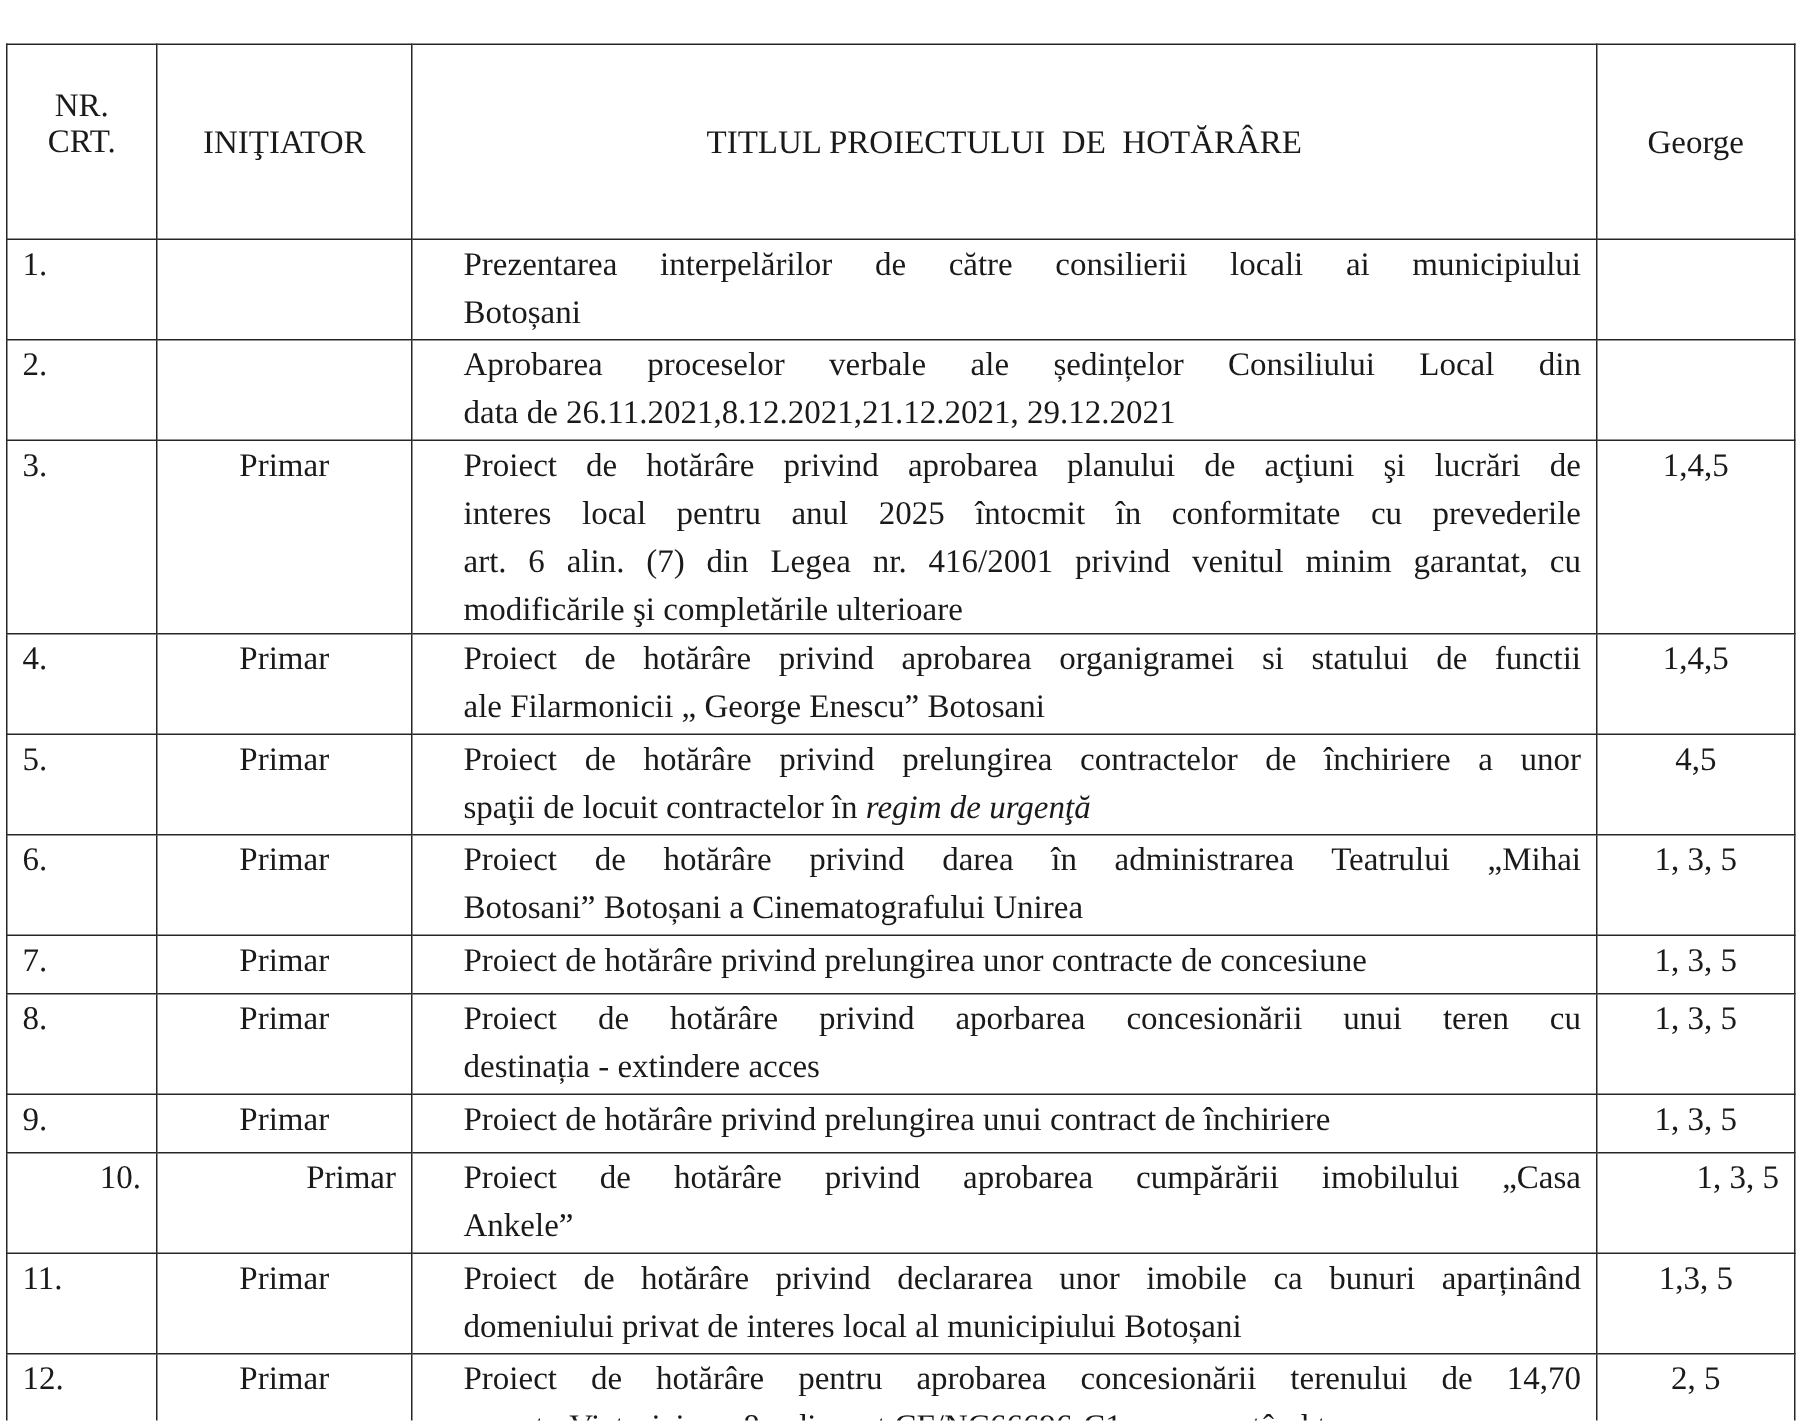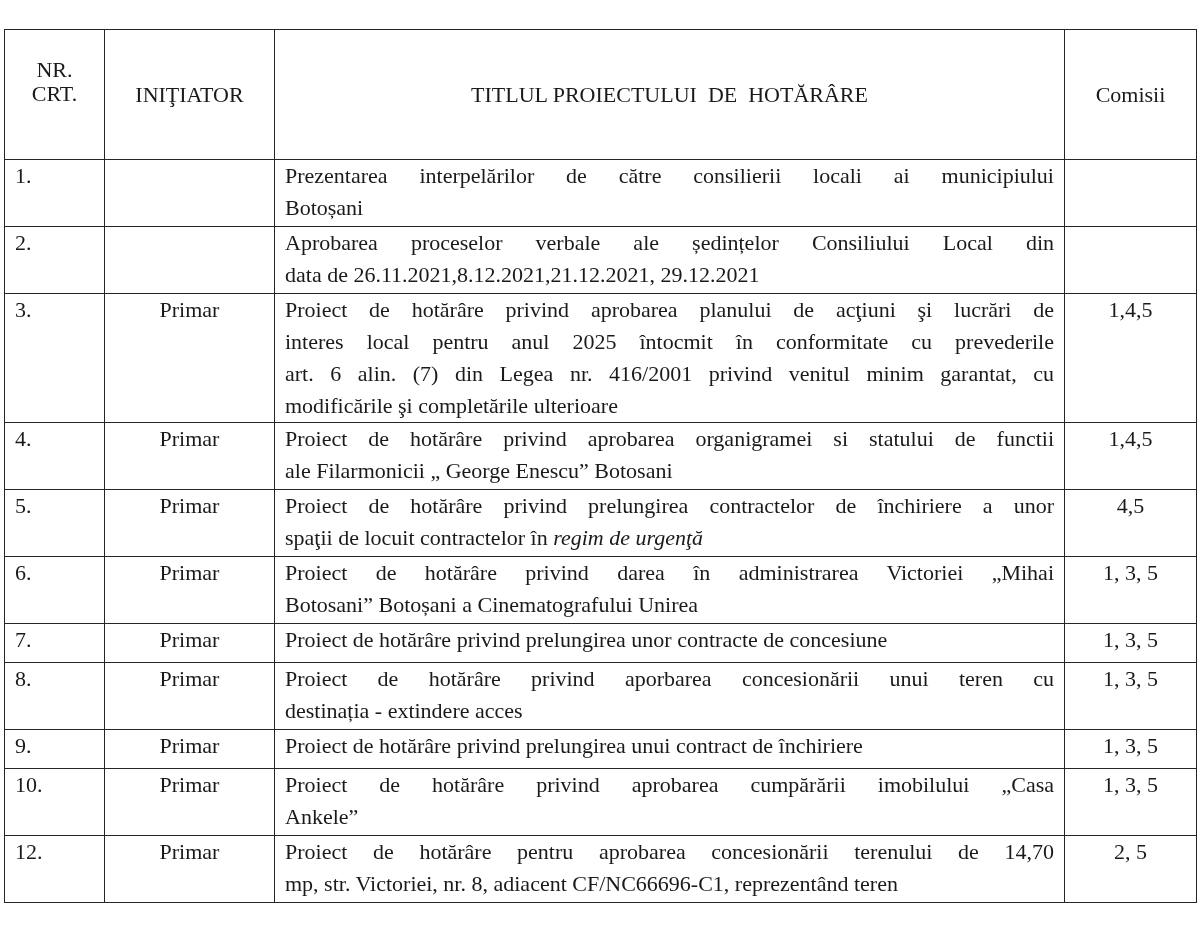--- a/index.html
+++ b/index.html
@@ -64,37 +64,38 @@
       padding-left: 10px;
       padding-right: 14px;
     }
     td.com {
       text-align: center;
     }
     .title-line {
       display: block;
       text-align: justify;
       text-align-last: justify;
+      margin-left: 24px;
     }
     .title-line.last {
       text-align-last: left;
     }
     .italic {
       font-style: italic;
     }
     tr.r1 td { height: 66px; }
     tr.r2 td { height: 66px; }
     tr.r3 td { height: 127px; }
     tr.r4 td { height: 66px; }
     tr.r5 td { height: 66px; }
     tr.r6 td { height: 66px; }
     tr.r7 td { height: 38px; }
     tr.r8 td { height: 66px; }
     tr.r9 td { height: 38px; }
-    tr.r10 td { height: 66px; }
+    tr.r10 td { height: 66px; text-align: right; }
     tr.r11 td { height: 66px; }
     tr.r12 td { height: 66px; }
   </style>
 </head>
 <body>
 
 <div class="page">
   <table class="agenda">
     <colgroup>
       <col class="c-nr">
@@ -103,21 +104,21 @@
       <col class="c-com">
     </colgroup>
     <thead>
       <tr>
         <th class="h-nr">
           <span>NR.</span><br>
           <span>CRT.</span>
         </th>
         <th>INIŢIATOR</th>
         <th style="white-space: pre;">TITLUL PROIECTULUI  DE  HOTĂRÂRE</th>
-        <th>Comisii</th>
+        <th>George</th>
       </tr>
     </thead>
     <tbody id="agenda-body">
     <tr class="r1">
           <td class="nr">1.</td>
           <td class="init"></td>
           <td class="title">
             <span class="title-line"><span>Prezentarea interpelărilor de către consilierii locali ai municipiului</span></span>
             <span class="title-line last"><span>Botoșani</span></span>
           </td>
@@ -158,21 +159,21 @@
           <td class="title">
             <span class="title-line"><span>Proiect de hotărâre privind prelungirea contractelor de închiriere a unor</span></span>
             <span class="title-line last"><span>spaţii de locuit contractelor în </span><span class="italic">regim de urgenţă</span></span>
           </td>
           <td class="com">4,5</td>
         </tr>
         <tr class="r6">
           <td class="nr">6.</td>
           <td class="init">Primar</td>
           <td class="title">
-            <span class="title-line"><span>Proiect de hotărâre privind darea în administrarea Victoriei „Mihai</span></span>
+            <span class="title-line"><span>Proiect de hotărâre privind darea în administrarea Teatrului „Mihai</span></span>
             <span class="title-line last"><span>Botosani” Botoșani a Cinematografului Unirea</span></span>
           </td>
           <td class="com">1, 3, 5</td>
         </tr>
         <tr class="r7">
           <td class="nr">7.</td>
           <td class="init">Primar</td>
           <td class="title">
             <span class="title-line last"><span>Proiect de hotărâre privind prelungirea unor contracte de concesiune</span></span>
           </td>
@@ -196,20 +197,29 @@
           <td class="com">1, 3, 5</td>
         </tr>
         <tr class="r10">
           <td class="nr">10.</td>
           <td class="init">Primar</td>
           <td class="title">
             <span class="title-line"><span>Proiect de hotărâre privind aprobarea cumpărării imobilului „Casa</span></span>
             <span class="title-line last"><span>Ankele”</span></span>
           </td>
           <td class="com">1, 3, 5</td>
+        </tr>
+        <tr class="r11">
+          <td class="nr">11.</td>
+          <td class="init">Primar</td>
+          <td class="title">
+            <span class="title-line"><span>Proiect de hotărâre  privind declararea unor imobile ca bunuri aparținând</span></span>
+            <span class="title-line last"><span>domeniului privat de interes local al municipiului Botoșani</span></span>
+          </td>
+          <td class="com">1,3, 5</td>
         </tr>
         <tr class="r12">
           <td class="nr">12.</td>
           <td class="init">Primar</td>
           <td class="title">
             <span class="title-line"><span>Proiect de hotărâre  pentru aprobarea concesionării terenului de 14,70</span></span>
             <span class="title-line last"><span>mp, str. Victoriei, nr. 8, adiacent CF/NC66696-C1, reprezentând teren</span></span>
           </td>
           <td class="com">2, 5</td>
         </tr>

